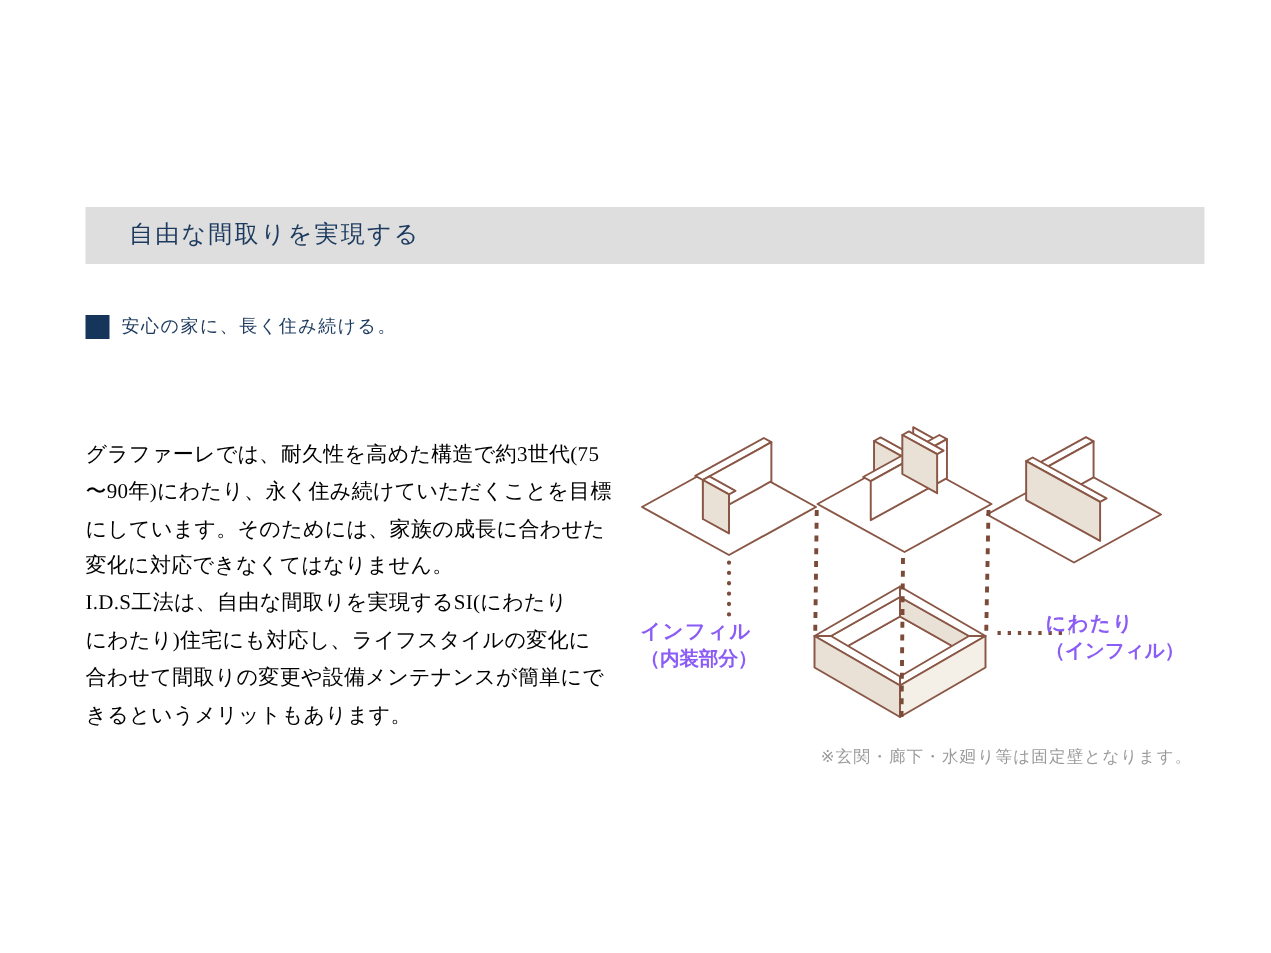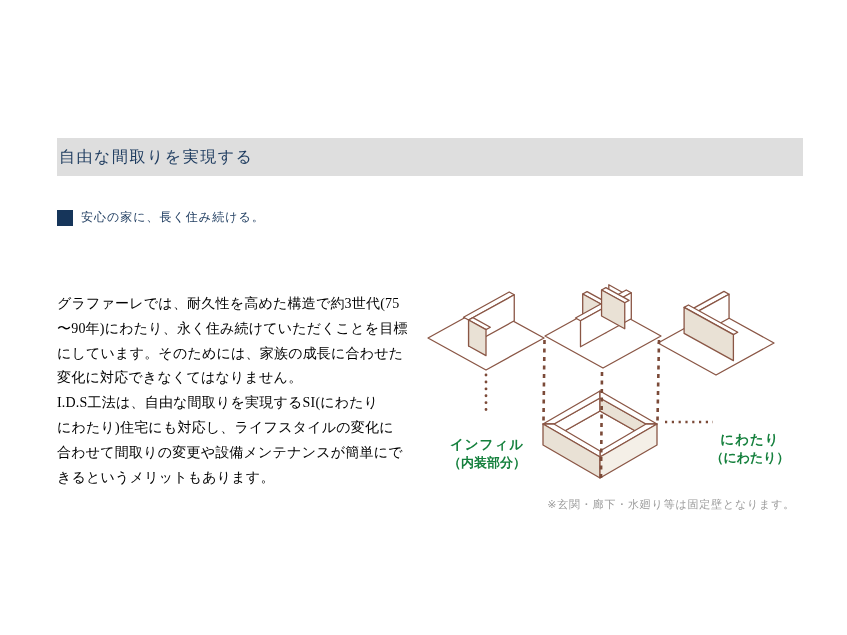--- a/index.html
+++ b/index.html
@@ -1,36 +1,36 @@
 <!DOCTYPE html>
 <html><head>
 <meta charset="utf-8">
 <style>
   html,body{margin:0;padding:0;background:#ffffff;}
   .page{position:relative;width:847px;height:635px;background:#ffffff;overflow:hidden;
         font-family:"Liberation Serif","DejaVu Serif",serif;}
 
   .section-bar{position:absolute;left:57px;top:138px;width:746px;height:38px;
                background:#dedede;}
-  .section-bar span{display:block;line-height:38px;padding-left:2px;
+  .section-bar span{display:block;line-height:38px;padding-left:29px;
                     font-size:16px;letter-spacing:1.5px;color:#1c3a5e;}
 
   .heading{position:absolute;left:57px;top:209px;color:#1c3a5e;font-size:12px;
            letter-spacing:1px;display:flex;align-items:center;}
   .heading .sq{display:inline-block;width:16px;height:16px;background:#16355a;
                margin-right:8px;flex:0 0 auto;}
 
   .body-text{position:absolute;left:57px;top:292px;width:330px;color:#000000;
              font-size:14px;letter-spacing:0.2px;}
   .body-text div{height:24.8px;line-height:24.8px;white-space:nowrap;}
 
   .diagram{position:absolute;left:425px;top:283px;width:390px;height:205px;}
   .diagram svg{position:absolute;left:0;top:0;}
-  .dg-label{position:absolute;text-align:center;color:#15803d;
-            font-family:"Liberation Sans","DejaVu Sans",sans-serif;font-weight:bold;margin-top:24px;}
+  .dg-label{position:absolute;color:#8b5cf6;
+            font-family:"Liberation Sans","DejaVu Sans",sans-serif;font-weight:bold;}
   .dg-label .t{font-size:13.5px;line-height:18px;letter-spacing:1px;}
   .dg-label .s{font-size:13px;line-height:18px;letter-spacing:0px;}
   .lbl-infill{left:2px;top:129px;width:120px;}
   .lbl-skeleton{left:272px;top:124px;width:106px;}
 
   .note{position:absolute;left:400px;top:497px;width:395px;text-align:right;
         color:#9a9a9a;font-size:11px;letter-spacing:0.8px;
         font-family:"Liberation Sans","DejaVu Sans",sans-serif;}
 
   
@@ -117,19 +117,19 @@
         <line class="cl" x1="177" y1="89" x2="176" y2="196" stroke-width="2.6" stroke-dasharray="4 4.5"></line>
       </g>
     </svg>
 
     <div class="dg-label lbl-infill">
       <div class="t">インフィル</div>
       <div class="s">（内装部分）</div>
     </div>
     <div class="dg-label lbl-skeleton">
       <div class="t">にわたり</div>
-      <div class="s">（にわたり）</div>
+      <div class="s">（インフィル）</div>
     </div>
   </div>
 
   <div class="note">※玄関・廊下・水廻り等は固定壁となります。</div>
 
 </div>
 
 </body></html>

